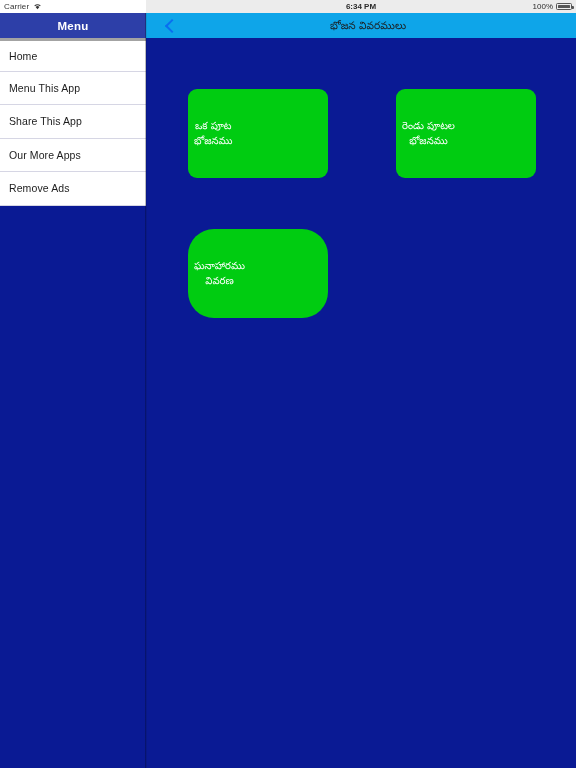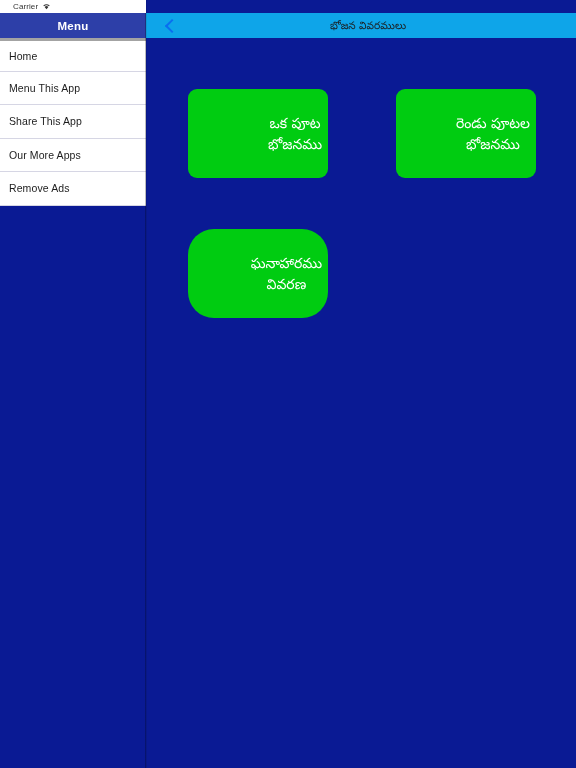--- a/index.html
+++ b/index.html
@@ -32,21 +32,21 @@
     font-size: 8px;
     color: #2b2b2b;
     z-index: 40;
   }
   .status-left {
     width: 146px;
     height: 13px;
     background: #ffffff;
     display: flex;
     align-items: center;
-    padding-left: 13px;
+    padding-left: 4px;
     box-sizing: border-box;
   }
   .status-right {
     flex: 1;
     height: 13px;
     background: #ececec;
     display: flex;
     align-items: center;
     position: relative;
   }
@@ -209,25 +209,25 @@
     background: #0a1a94;
     z-index: 10;
   }
 
   .tile {
     position: absolute;
     background: #00cc11;
     border-radius: 9px;
     display: flex;
     align-items: center;
-    justify-content: flex-end;
+    justify-content: flex-start;
     text-align: center;
     color: #ffffff;
     font-family: "DejaVu Sans", "Liberation Sans", sans-serif;
-    font-size: 14px;
+    font-size: 10px;
     line-height: 1.45;
     cursor: pointer;
     box-sizing: border-box;
     padding: 4px 6px;
   }
 
   #tile-0 { left: 42px;  top: 51px;  width: 140px; height: 89px; }
   #tile-1 { left: 250px; top: 51px;  width: 140px; height: 89px; }
   #tile-2 { left: 42px;  top: 191px; width: 140px; height: 89px; border-radius: 26px; }
 </style>
@@ -239,20 +239,30 @@
   <div id="status-bar">
     <div class="status-left">
       <span class="carrier-text">Carrier</span>
       <span class="wifi-icon">
         <svg width="9" height="7" viewBox="0 0 9 7">
           <path d="M4.5 6.2 L2.6 3.9 A3 3 0 0 1 6.4 3.9 Z" fill="#333"></path>
           <path d="M1.3 2.5 A5 5 0 0 1 7.7 2.5 L7.0 3.2 A4 4 0 0 0 2.0 3.2 Z" fill="#333"></path>
         </svg>
       </span>
     </div>
+    <div class="status-right">
+      <span class="clock-text">6:34 PM</span>
+      <span class="battery-group">
+        <span class="battery-pct">100%</span>
+        <span class="battery-shell">
+          <span class="battery-fill" style="right:1px;"></span>
+          <span class="battery-nub"></span>
+        </span>
+      </span>
+    </div>
   </div>
 
   <div id="nav-bar">
     <div id="nav-title">భోజన వివరములు</div>
     <div id="back-button">
       <span class="chevron-left"></span>
     </div>
   </div>
 
   <div id="content">

